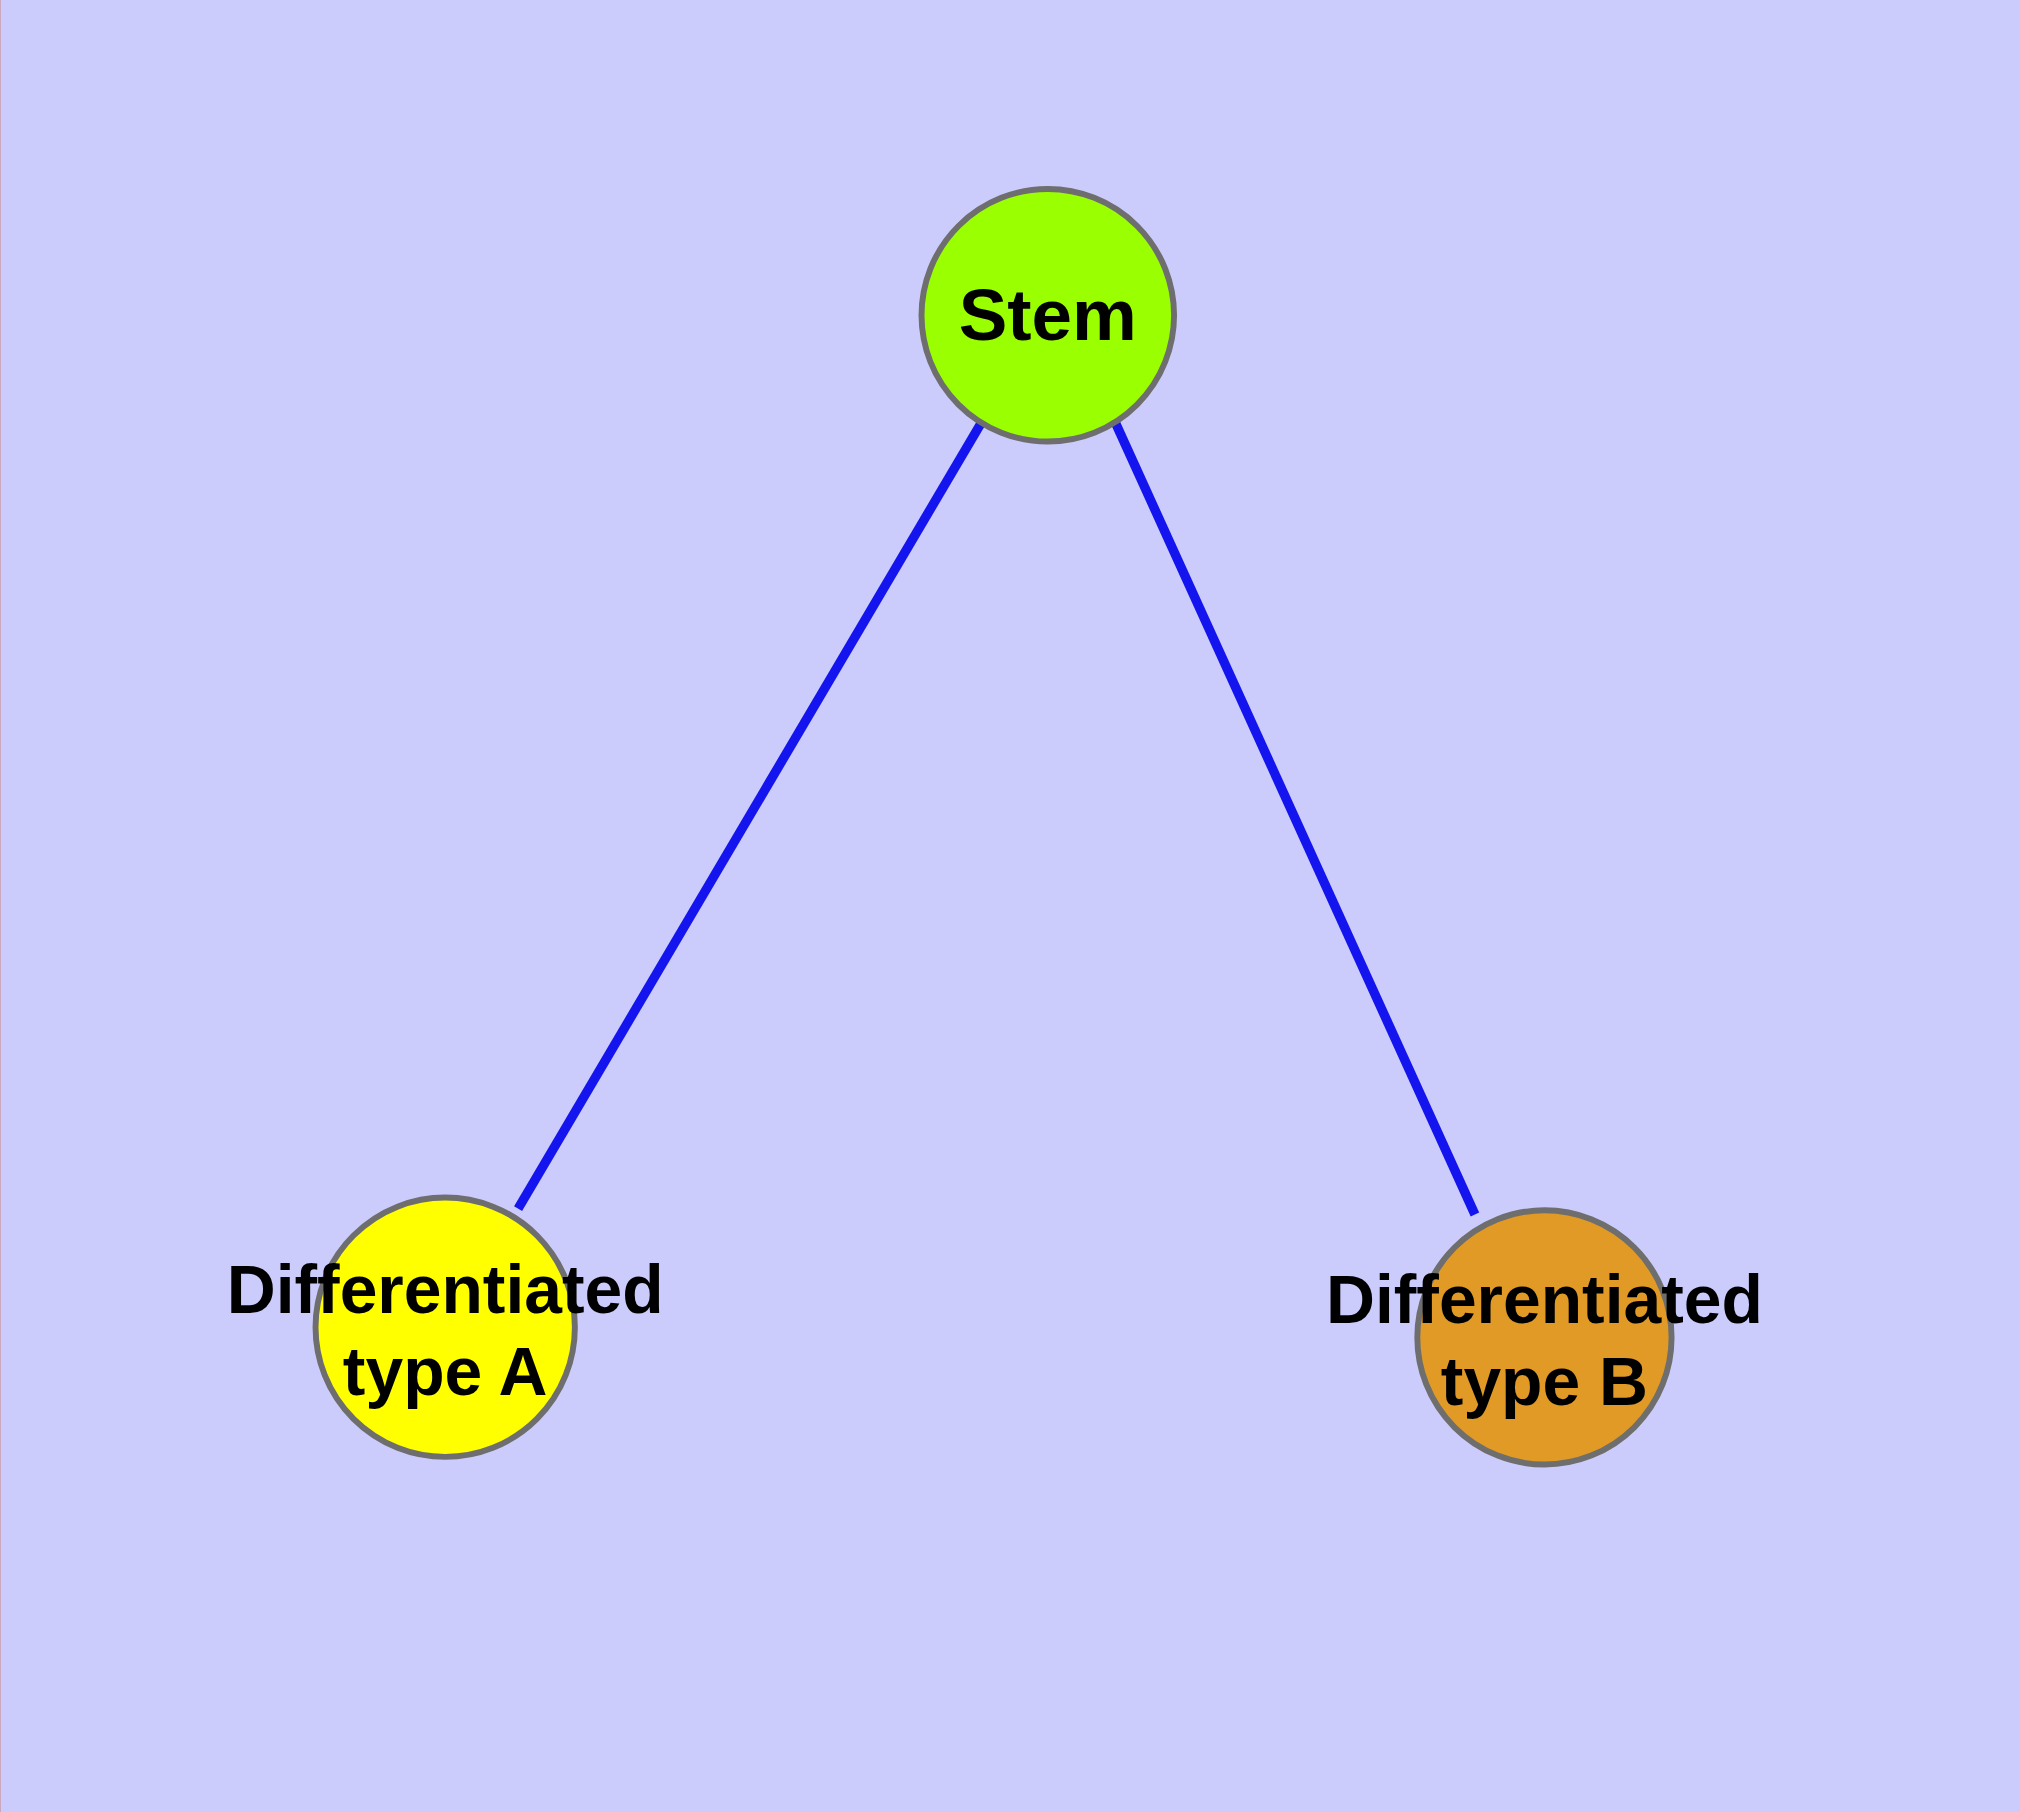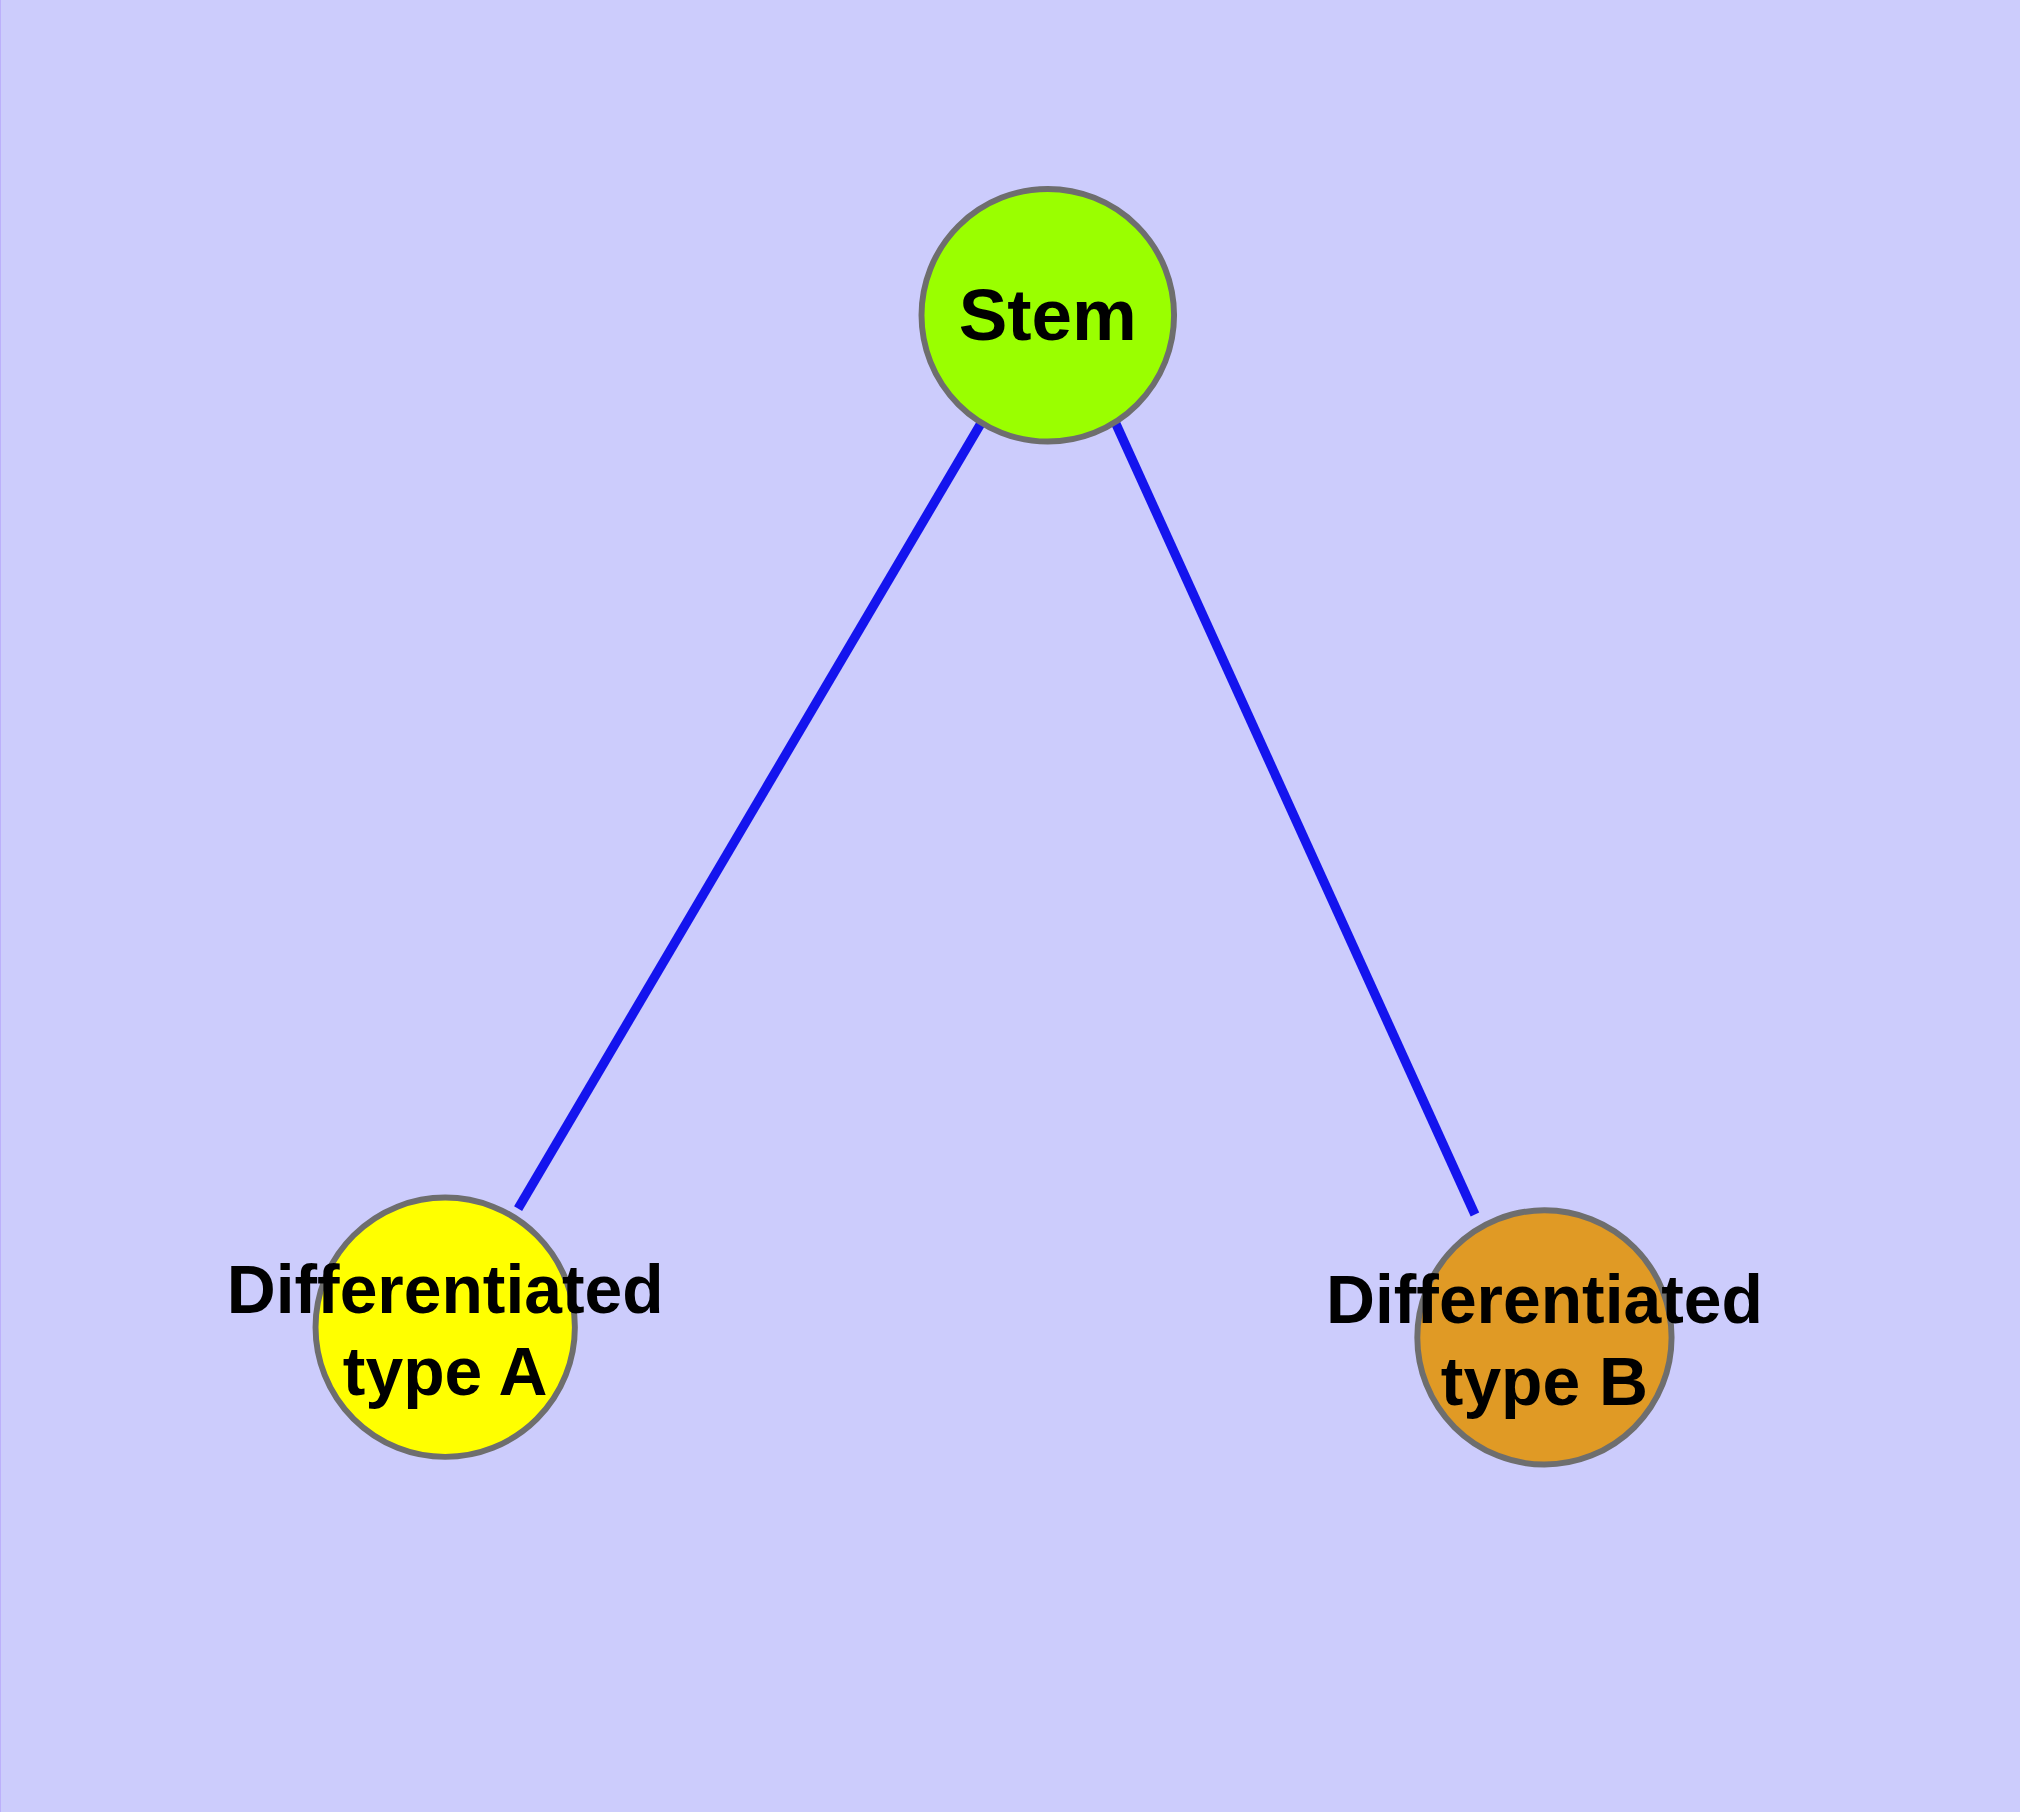--- a/index.html
+++ b/index.html
@@ -4,21 +4,21 @@
 <style>
   html, body {
     margin: 0;
     padding: 0;
     background: #ccccfc;
   }
   #stage {
     position: relative;
     width: 2021px;
     height: 1812px;
-    background: #8b5cf6;
+    background: #c2410c;
     overflow: hidden;
     font-family: "Liberation Sans", sans-serif;
   }
   #graph-svg {
     position: absolute;
     left: 0;
     top: 0;
     width: 2021px;
     height: 1812px;
   }

